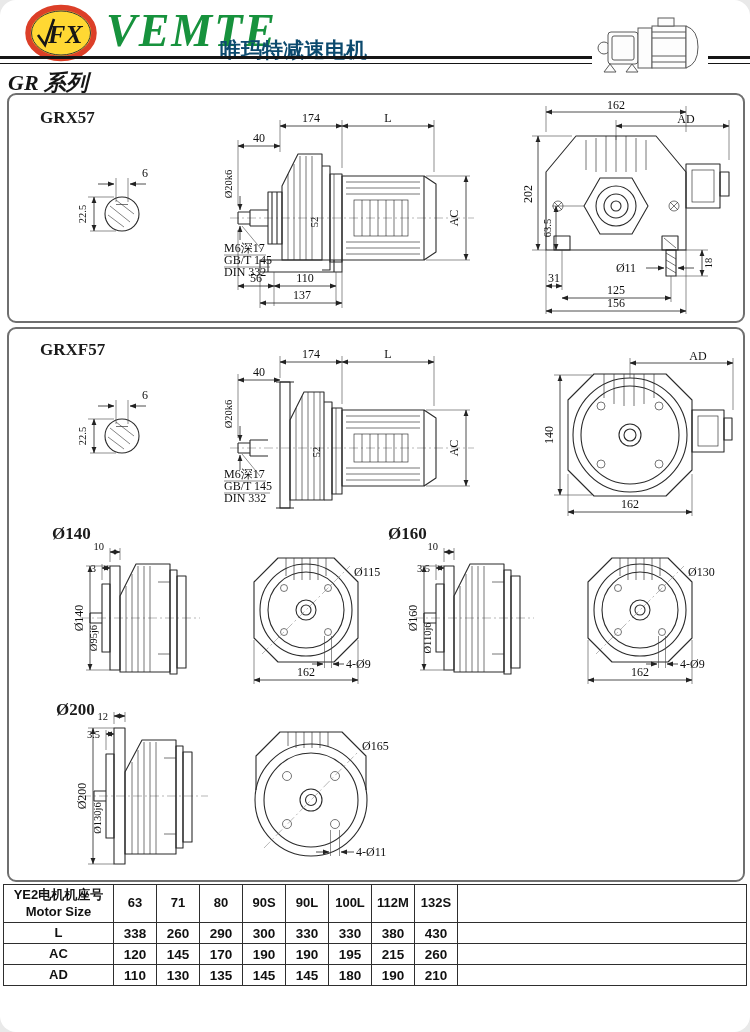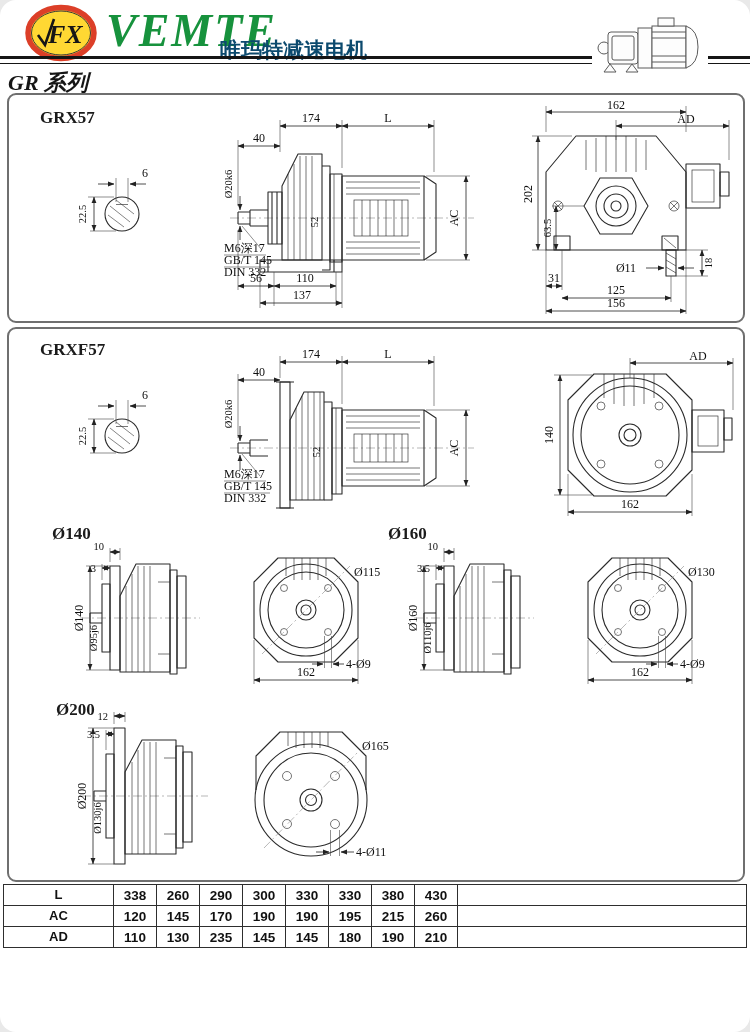--- a/index.html
+++ b/index.html
@@ -456,20 +456,35 @@
         <col style="width:43px">
         <col style="width:43px">
       <col style="width:43px">
         <col style="width:43px">
         <col style="width:43px">
         <col style="width:43px">
       <col style="width:43px">
         <col>
     </colgroup>
     <tbody>
+        <tr style="height:38px">
+      <td class="hd">
+        <div>YE2电机机座号</div>
+        <div>Motor Size</div>
+      </td>
+      <td class="hd">63</td>
+      <td class="hd">71</td>
+      <td class="hd">80</td>
+      <td class="hd">90S</td>
+      <td class="hd">90L</td>
+      <td class="hd">100L</td>
+      <td class="hd">112M</td>
+      <td class="hd">132S</td>
+      <td></td>
+    </tr>
     <tr style="height:21px">
       <td class="hd">L</td>
       <td class="num">338</td>
       <td class="num">260</td>
       <td class="num">290</td>
       <td class="num">300</td>
       <td class="num">330</td>
       <td class="num">330</td>
       <td class="num">380</td>
       <td class="num">430</td>
@@ -484,21 +499,21 @@
       <td class="num">190</td>
       <td class="num">195</td>
       <td class="num">215</td>
       <td class="num">260</td>
       <td></td>
     </tr>
     <tr style="height:21px">
       <td class="hd">AD</td>
       <td class="num">110</td>
       <td class="num">130</td>
-      <td class="num">235</td>
+      <td class="num">135</td>
       <td class="num">145</td>
       <td class="num">145</td>
       <td class="num">180</td>
       <td class="num">190</td>
       <td class="num">210</td>
       <td></td>
     </tr>
   </tbody>
     </table>
 

